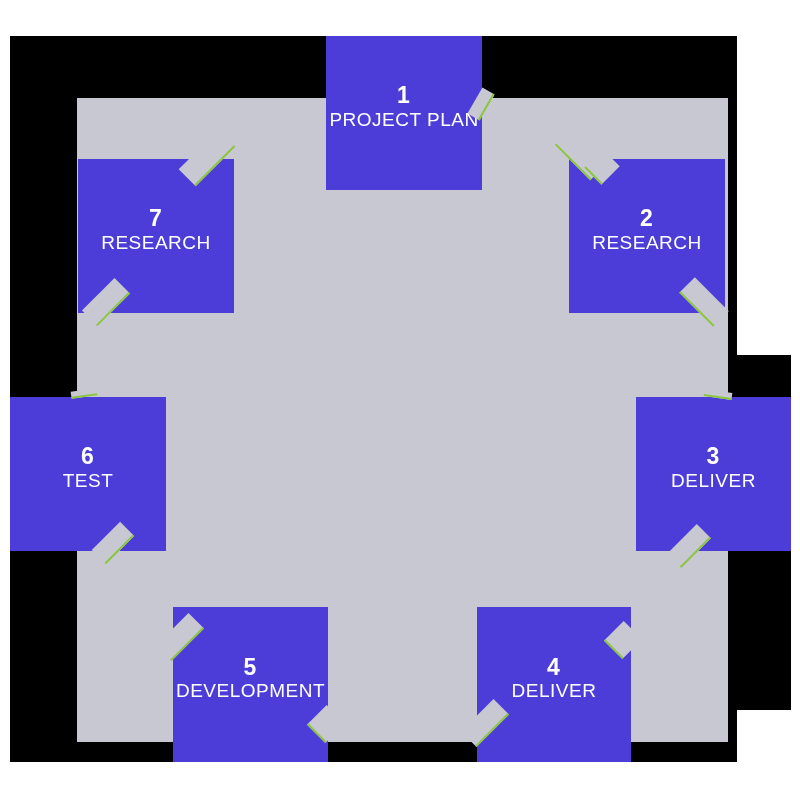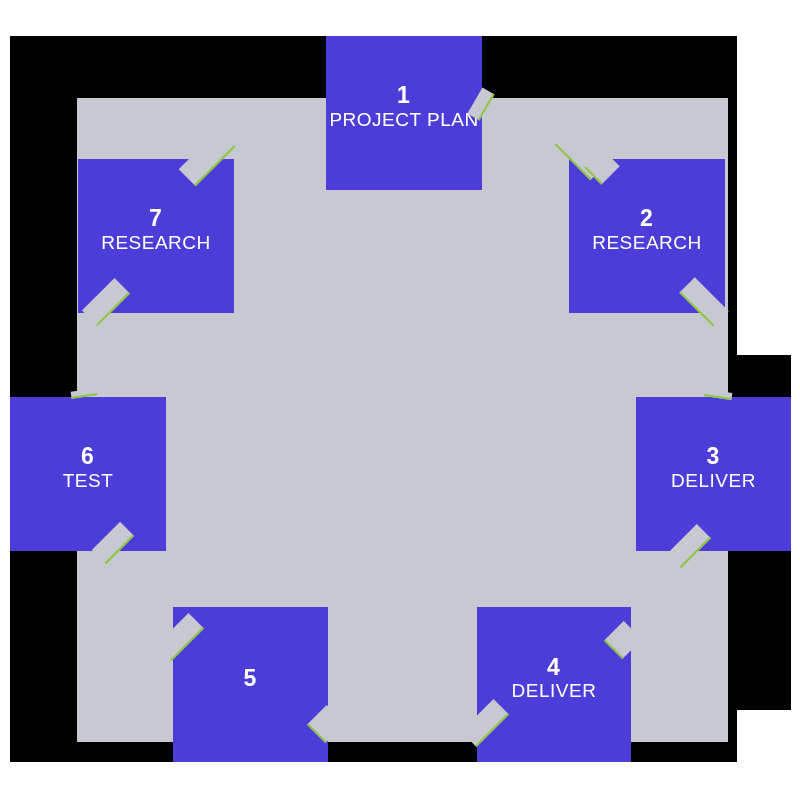--- a/index.html
+++ b/index.html
@@ -83,20 +83,21 @@
   <div class="step-box pos-4">
     <div class="step-inner">
       <div class="step-number">4</div>
       <div class="step-label">DELIVER</div>
     </div>
   </div>
 
   <div class="step-box pos-5">
     <div class="step-inner">
       <div class="step-number">5</div>
+      <div class="step-label">DEVELOPMENT</div>
     </div>
   </div>
 
   <div class="step-box pos-6">
     <div class="step-inner">
       <div class="step-number">6</div>
       <div class="step-label">TEST</div>
     </div>
   </div>
 

